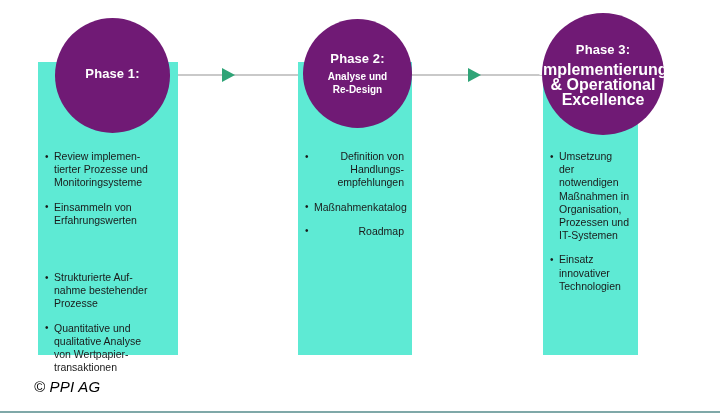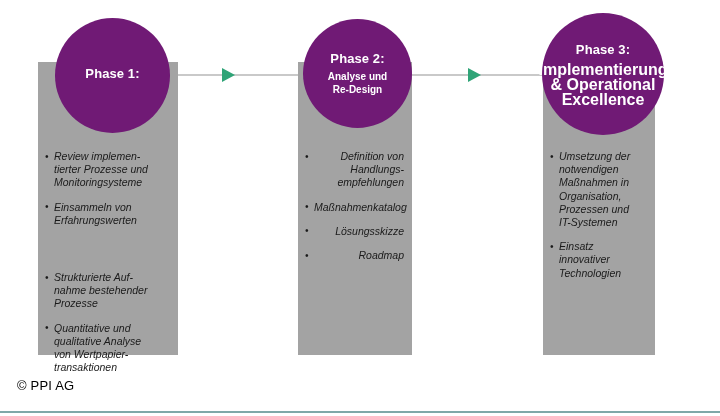--- a/index.html
+++ b/index.html
@@ -55,27 +55,26 @@
   .phase-1 { left: 27px; }
   .phase-2 { left: 270px; }
   .phase-3 { left: 515px; }
 
   .panel {
     position: absolute;
     left: 11px;
     top: 62px;
     width: 118px;
     height: 293px;
-    background: #a3a3a3;
+    background: #5eead4;
     box-sizing: border-box;
-    font-style: italic;
   }
   .phase-1 .panel { left: 11px; width: 140px; }
   .phase-2 .panel { left: 28px; width: 114px; text-align: right; }
-  .phase-3 .panel { left: 28px; width: 112px; }
+  .phase-3 .panel { left: 28px; width: 95px; }
 
   .bullets {
     position: absolute;
     left: 0;
     top: 0;
     width: 100%;
     box-sizing: border-box;
     padding: 88px 8px 0 7px;
     margin: 0;
     list-style: none;
@@ -126,25 +125,26 @@
     font-size: 10px;
     font-weight: bold;
     line-height: 12.5px;
     padding: 0 6px;
   }
   .phase-3 .circle-sub { font-size: 16px; line-height: 15px; padding: 0 4px; }
 
   
   .copyright {
     position: absolute;
-    left: 17px;
+    left: 34px;
     top: 378px;
-    font-size: 13px;
+    font-size: 15px;
     color: #000000;
     letter-spacing: 0.2px;
+    font-style: italic;
   }
   .footer-rule {
     position: absolute;
     left: 0;
     top: 411px;
     width: 720px;
     height: 2px;
     background: #7FA8A8;
   }
 </style>
@@ -180,21 +180,20 @@
     </div>
   </div>
 
   <div class="phase phase-2">
     <div class="panel">
       <ul class="bullets">
         <li style="white-space: pre-line;">Definition von
 Handlungs-
 empfehlungen</li>
         <li>Maßnahmenkatalog</li>
-        <li>Lösungsskizze</li>
         <li>Roadmap</li>
       </ul>
     </div>
     <div class="circle">
       <div class="circle-title">Phase 2:</div>
       <div class="circle-sub" style="white-space: pre-line;">Analyse und
 Re-Design</div>
     </div>
   </div>
 

